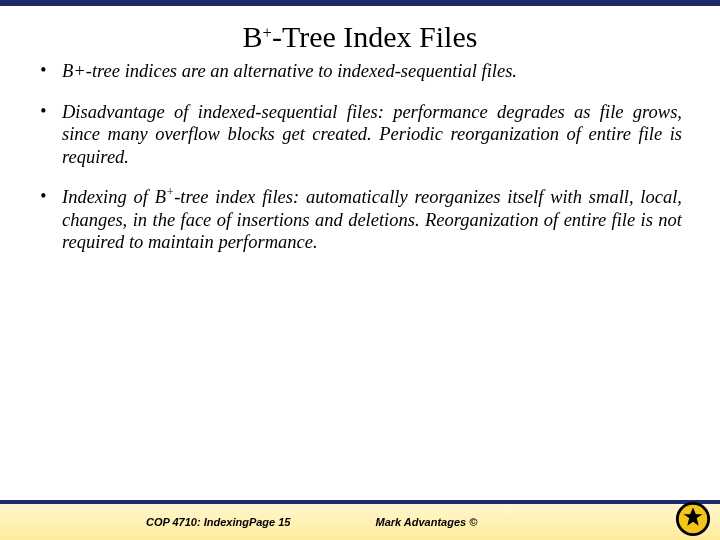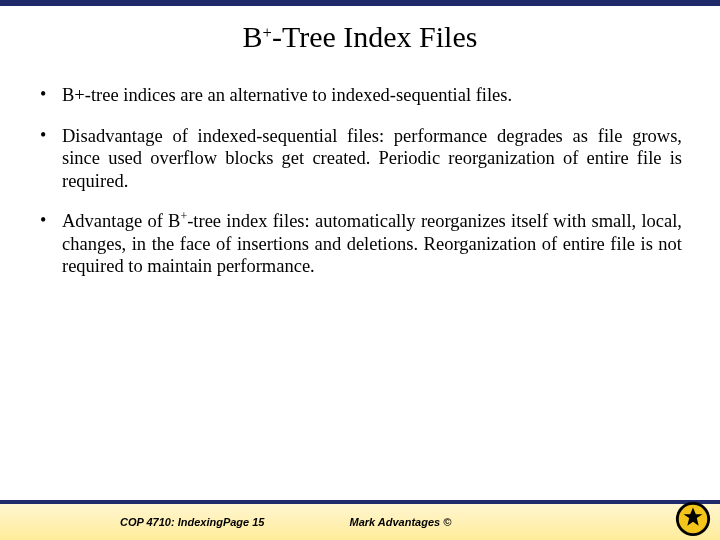--- a/index.html
+++ b/index.html
@@ -16,41 +16,42 @@
     background: #1f2a6b;
   }
   .slide {
     padding: 8px 32px 0 32px;
   }
   .title {
     text-align: center;
     font-size: 30px;
     color: #000;
     margin-top: 6px;
-    margin-bottom: 30px;
+    margin-bottom: 6px;
     font-weight: normal;
   }
   .title .sup {
     vertical-align: super;
     font-size: 0.55em;
     position: relative;
     top: 2px;
   }
   ul.bullets {
     list-style: none;
     padding: 0 6px;
   }
   ul.bullets li {
     font-size: 18.5px;
     line-height: 1.22;
     color: #000;
     text-align: justify;
     margin-bottom: 18px;
     padding-left: 24px;
     position: relative;
+    font-style: italic;
   }
   ul.bullets li::before {
     content: "•";
     position: absolute;
     left: 2px;
     top: 0;
     font-size: 18px;
   }
   .inline-sup {
     vertical-align: super;
@@ -72,20 +73,21 @@
     width: 100%;
     height: 36px;
     background: linear-gradient(#fff6d0, #ffec9a);
     display: flex;
     align-items: center;
     font-family: Arial, Helvetica, sans-serif;
     font-size: 11px;
     font-style: italic;
     font-weight: bold;
     color: #000;
+    padding-left: 26px;
   }
   .footer .course { flex: 0 0 auto; margin-left: 120px; }
   .footer .page { flex: 0 0 auto; }
   .footer .author { flex: 0 0 auto; margin-left: 85px; }
   .logo {
     position: absolute;
     right: 8px;
     bottom: 2px;
     width: 38px;
     height: 38px;
@@ -97,22 +99,22 @@
 
 <div class="top-bar"></div>
 
 <div class="slide">
   <h1 class="title">
     <span>B</span><span class="sup">+</span><span>-Tree Index Files</span>
   </h1>
 
   <ul class="bullets">
     <li><span>B+-tree indices are an alternative to indexed-sequential files.</span></li>
-    <li><span>Disadvantage of indexed-sequential files: performance degrades as file grows, since used overflow blocks get created.  Periodic reorganization of entire file is required.</span></li>
-    <li><span>Advantage of B</span><span class="inline-sup">+</span><span>-tree index files:  automatically reorganizes itself with small, local, changes, in the face of insertions and deletions.  Reorganization of entire file is not required to maintain performance.</span></li>
+    <li><span>Disadvantage of indexed-sequential files: performance degrades as file grows, since many overflow blocks get created.  Periodic reorganization of entire file is required.</span></li>
+    <li><span>Indexing of B</span><span class="inline-sup">+</span><span>-tree index files:  automatically reorganizes itself with small, local, changes, in the face of insertions and deletions.  Reorganization of entire file is not required to maintain performance.</span></li>
   </ul>
 </div>
 
 <div class="footer-sep"></div>
 <div class="footer">
   <span class="course">COP 4710: Indexing</span>
   <span class="page">Page 15</span>
   <span class="author">Mark Advantages ©</span>
 </div>
 

